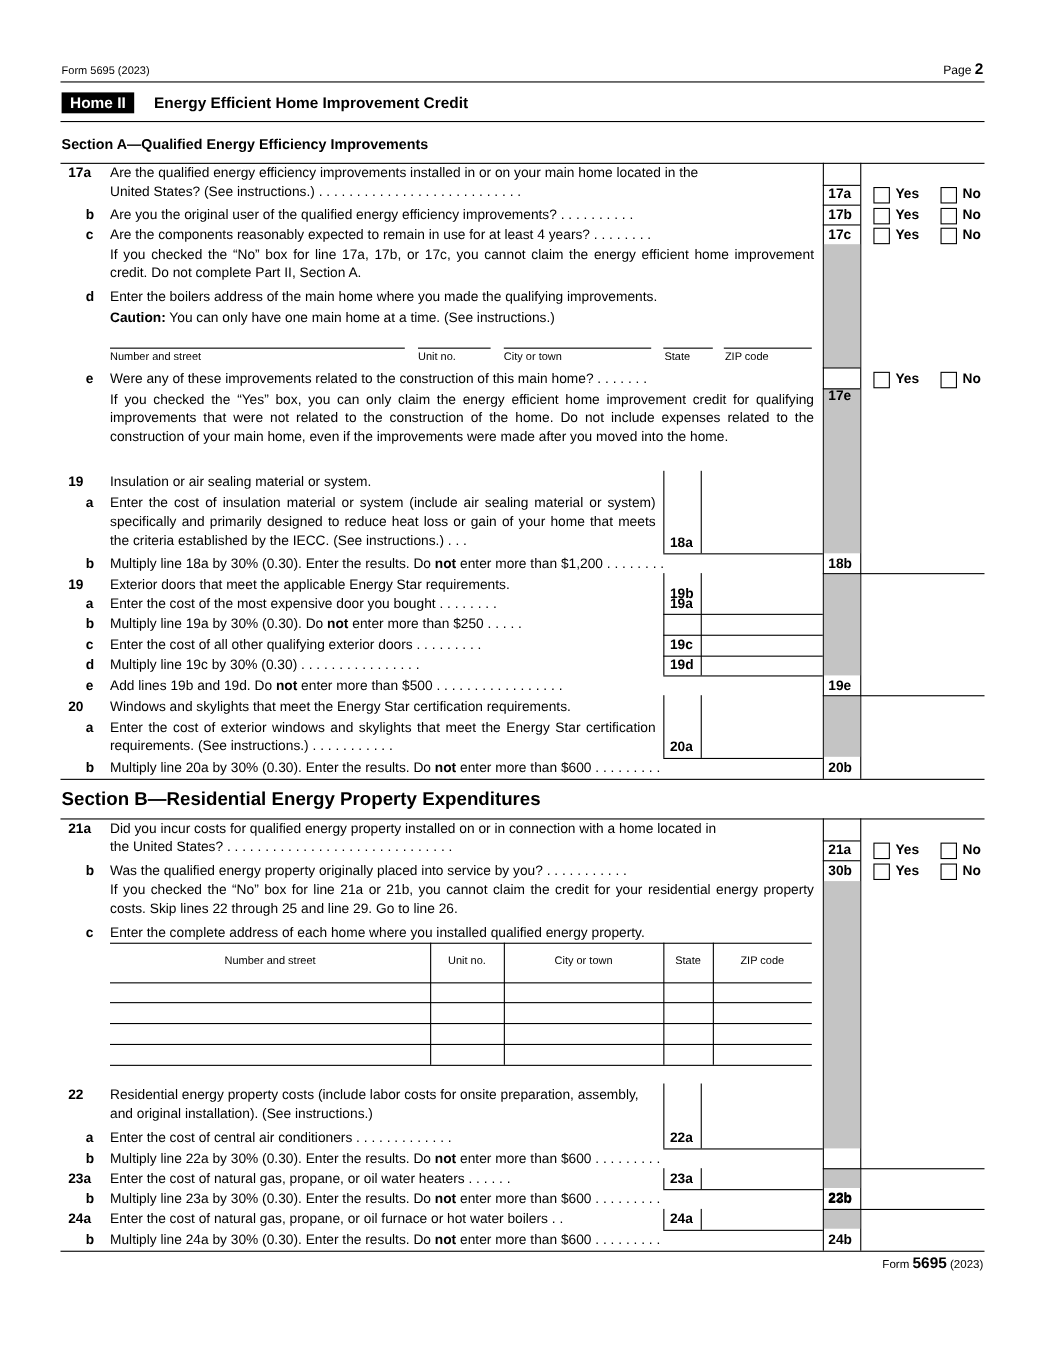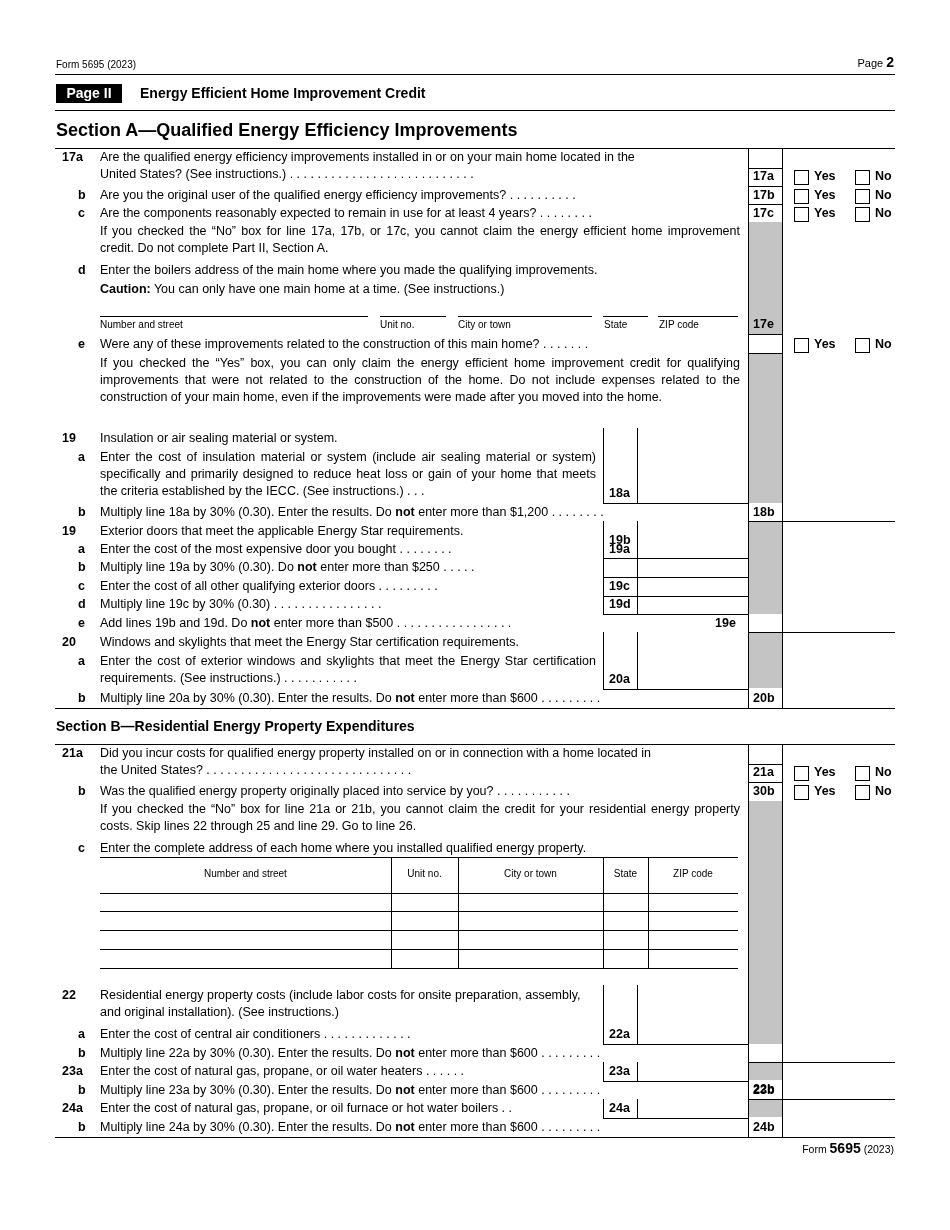--- a/index.html
+++ b/index.html
@@ -15,25 +15,25 @@
   .box{position:absolute;width:13px;height:13px;border:1px solid #000;background:#fff;}
   .small{font-size:10px;}
 </style>
 </head>
 <body>
 
 <div class="txt small" style="left:56px;top:56px;">Form 5695 (2023)</div>
 <div class="txt" style="right:56px;top:54px;font-size:11px;"><span>Page</span> <b style="font-size:14px;">2</b></div>
 <div class="hl" style="left:55px;width:840px;top:74px;"></div>
 
-<div class="abs b" style="left:56px;top:84px;width:66px;height:19px;background:#000;color:#fff;font-size:14px;line-height:19px;text-align:center;">Page II</div>
+<div class="abs b" style="left:56px;top:84px;width:66px;height:19px;background:#000;color:#fff;font-size:14px;line-height:19px;text-align:center;">Home II</div>
 <div class="txt b" style="left:140px;top:84px;font-size:14px;line-height:19px;">Energy Efficient Home Improvement Credit</div>
 <div class="hl" style="left:55px;width:840px;top:110px;"></div>
 
-<div class="txt b" style="left:56px;top:122px;font-size:18px;">Section A—Qualified Energy Efficiency Improvements</div>
+<div class="txt b" style="left:56px;top:122px;font-size:13px;">Section A—Qualified Energy Efficiency Improvements</div>
 <div class="hl" style="left:55px;width:840px;top:148px;"></div>
 
 <div class="vl" style="left:748px;top:148px;height:560px;"></div>
 <div class="vl" style="left:782px;top:148px;height:560px;"></div>
 <div class="shade" style="left:749px;top:222px;width:33px;height:112px;"></div>
 <div class="shade" style="left:749px;top:353px;width:33px;height:150px;"></div>
 <div class="shade" style="left:749px;top:522px;width:33px;height:92px;"></div>
 <div class="shade" style="left:749px;top:633px;width:33px;height:55px;"></div>
 
 <div class="lnum" style="left:62px;top:149px;">17a</div>
@@ -76,21 +76,21 @@
 <div class="hl" style="left:658px;width:80px;top:316px;"></div>
 <div class="txt small" style="left:100px;top:316px;">Number and street</div>
 <div class="txt small" style="left:380px;top:316px;">Unit no.</div>
 <div class="txt small" style="left:458px;top:316px;">City or town</div>
 <div class="txt small" style="left:604px;top:316px;">State</div>
 <div class="txt small" style="left:659px;top:316px;">ZIP code</div>
 
 <div class="hl" style="left:748px;width:34px;top:334px;"></div>
 <div class="lnum" style="left:78px;top:336px;">e</div>
 <div class="txt" style="left:100px;top:336px;">Were any of these improvements related to the construction of this main home? . . . . . . .</div>
-<div class="lnum" style="left:753px;top:316px;">17e</div>
+<div class="lnum" style="left:753px;top:352px;">17e</div>
 <div class="hl" style="left:748px;width:34px;top:353px;"></div>
 <div class="box" style="left:794px;top:338px;"></div>
 <div class="txt b" style="left:814px;top:336px;">Yes</div>
 <div class="box" style="left:855px;top:338px;"></div>
 <div class="txt b" style="left:875px;top:336px;">No</div>
 <div class="wrap" style="left:100px;top:355px;width:640px;text-align:justify;">If you checked the “Yes” box, you can only claim the energy efficient home improvement credit for qualifying improvements that were not related to the construction of the home. Do not include expenses related to the construction of your main home, even if the improvements were made after you moved into the home.</div>
 
 <div class="lnum" style="left:62px;top:430px;">19</div>
 <div class="txt" style="left:100px;top:430px;">Insulation or air sealing material or system.</div>
 <div class="vl" style="left:603px;top:428px;height:75px;"></div>
@@ -131,41 +131,41 @@
 <div class="hl" style="left:603px;width:145px;top:596px;"></div>
 
 <div class="lnum" style="left:78px;top:596px;">d</div>
 <div class="txt" style="left:100px;top:596px;">Multiply line 19c by 30% (0.30) . . . . . . . . . . . . . . . .</div>
 <div class="lnum" style="left:609px;top:596px;">19d</div>
 <div class="abs" style="left:638px;top:596px;width:109px;height:17px;"></div>
 <div class="hl" style="left:603px;width:145px;top:614px;"></div>
 
 <div class="lnum" style="left:78px;top:615px;">e</div>
 <div class="txt" style="left:100px;top:615px;"><span>Add lines 19b and 19d. Do </span><b>not</b><span> enter more than $500 . . . . . . . . . . . . . . . . .</span></div>
-<div class="lnum" style="left:715px;top:615px;">19e</div>
+<div class="lnum" style="left:753px;top:615px;">19e</div>
 <div class="abs" style="left:783px;top:615px;width:112px;height:17px;"></div>
 <div class="hl" style="left:748px;width:147px;top:632px;"></div>
 
 <div class="lnum" style="left:62px;top:634px;">20</div>
 <div class="txt" style="left:100px;top:634px;">Windows and skylights that meet the Energy Star certification requirements.</div>
 <div class="vl" style="left:603px;top:632px;height:57px;"></div>
 <div class="vl" style="left:637px;top:632px;height:57px;"></div>
 <div class="lnum" style="left:78px;top:653px;">a</div>
 <div class="wrap" style="left:100px;top:653px;width:496px;text-align:justify;">Enter the cost of exterior windows and skylights that meet the Energy Star certification requirements. (See instructions.) . . . . . . . . . . .</div>
 <div class="lnum" style="left:609px;top:671px;">20a</div>
 <div class="abs" style="left:638px;top:634px;width:109px;height:54px;"></div>
 <div class="hl" style="left:603px;width:145px;top:689px;"></div>
 
 <div class="lnum" style="left:78px;top:690px;">b</div>
 <div class="txt" style="left:100px;top:690px;"><span>Multiply line 20a by 30% (0.30). Enter the results. Do </span><b>not</b><span> enter more than $600 . . . . . . . . .</span></div>
 <div class="lnum" style="left:753px;top:690px;">20b</div>
 <div class="abs" style="left:783px;top:690px;width:112px;height:17px;"></div>
 <div class="hl" style="left:55px;width:840px;top:708px;"></div>
 
-<div class="txt b" style="left:56px;top:718px;font-size:14px;">Section B—Residential Energy Property Expenditures</div>
+<div class="txt b" style="left:56px;top:718px;font-size:17px;">Section B—Residential Energy Property Expenditures</div>
 <div class="hl" style="left:55px;width:840px;top:744px;"></div>
 
 <div class="vl" style="left:748px;top:744px;height:393px;"></div>
 <div class="vl" style="left:782px;top:744px;height:393px;"></div>
 <div class="shade" style="left:749px;top:801px;width:33px;height:243px;"></div>
 <div class="shade" style="left:749px;top:1062px;width:33px;height:18px;"></div>
 <div class="shade" style="left:749px;top:1099px;width:33px;height:18px;"></div>
 
 <div class="lnum" style="left:62px;top:745px;">21a</div>
 <div class="txt" style="left:100px;top:745px;">Did you incur costs for qualified energy property installed on or in connection with a home located in</div>

